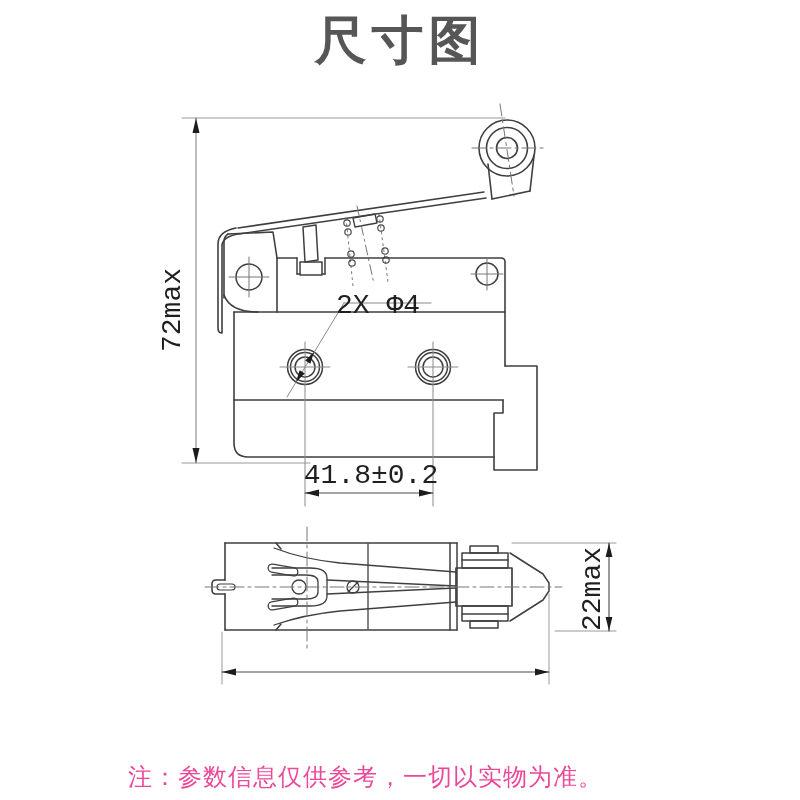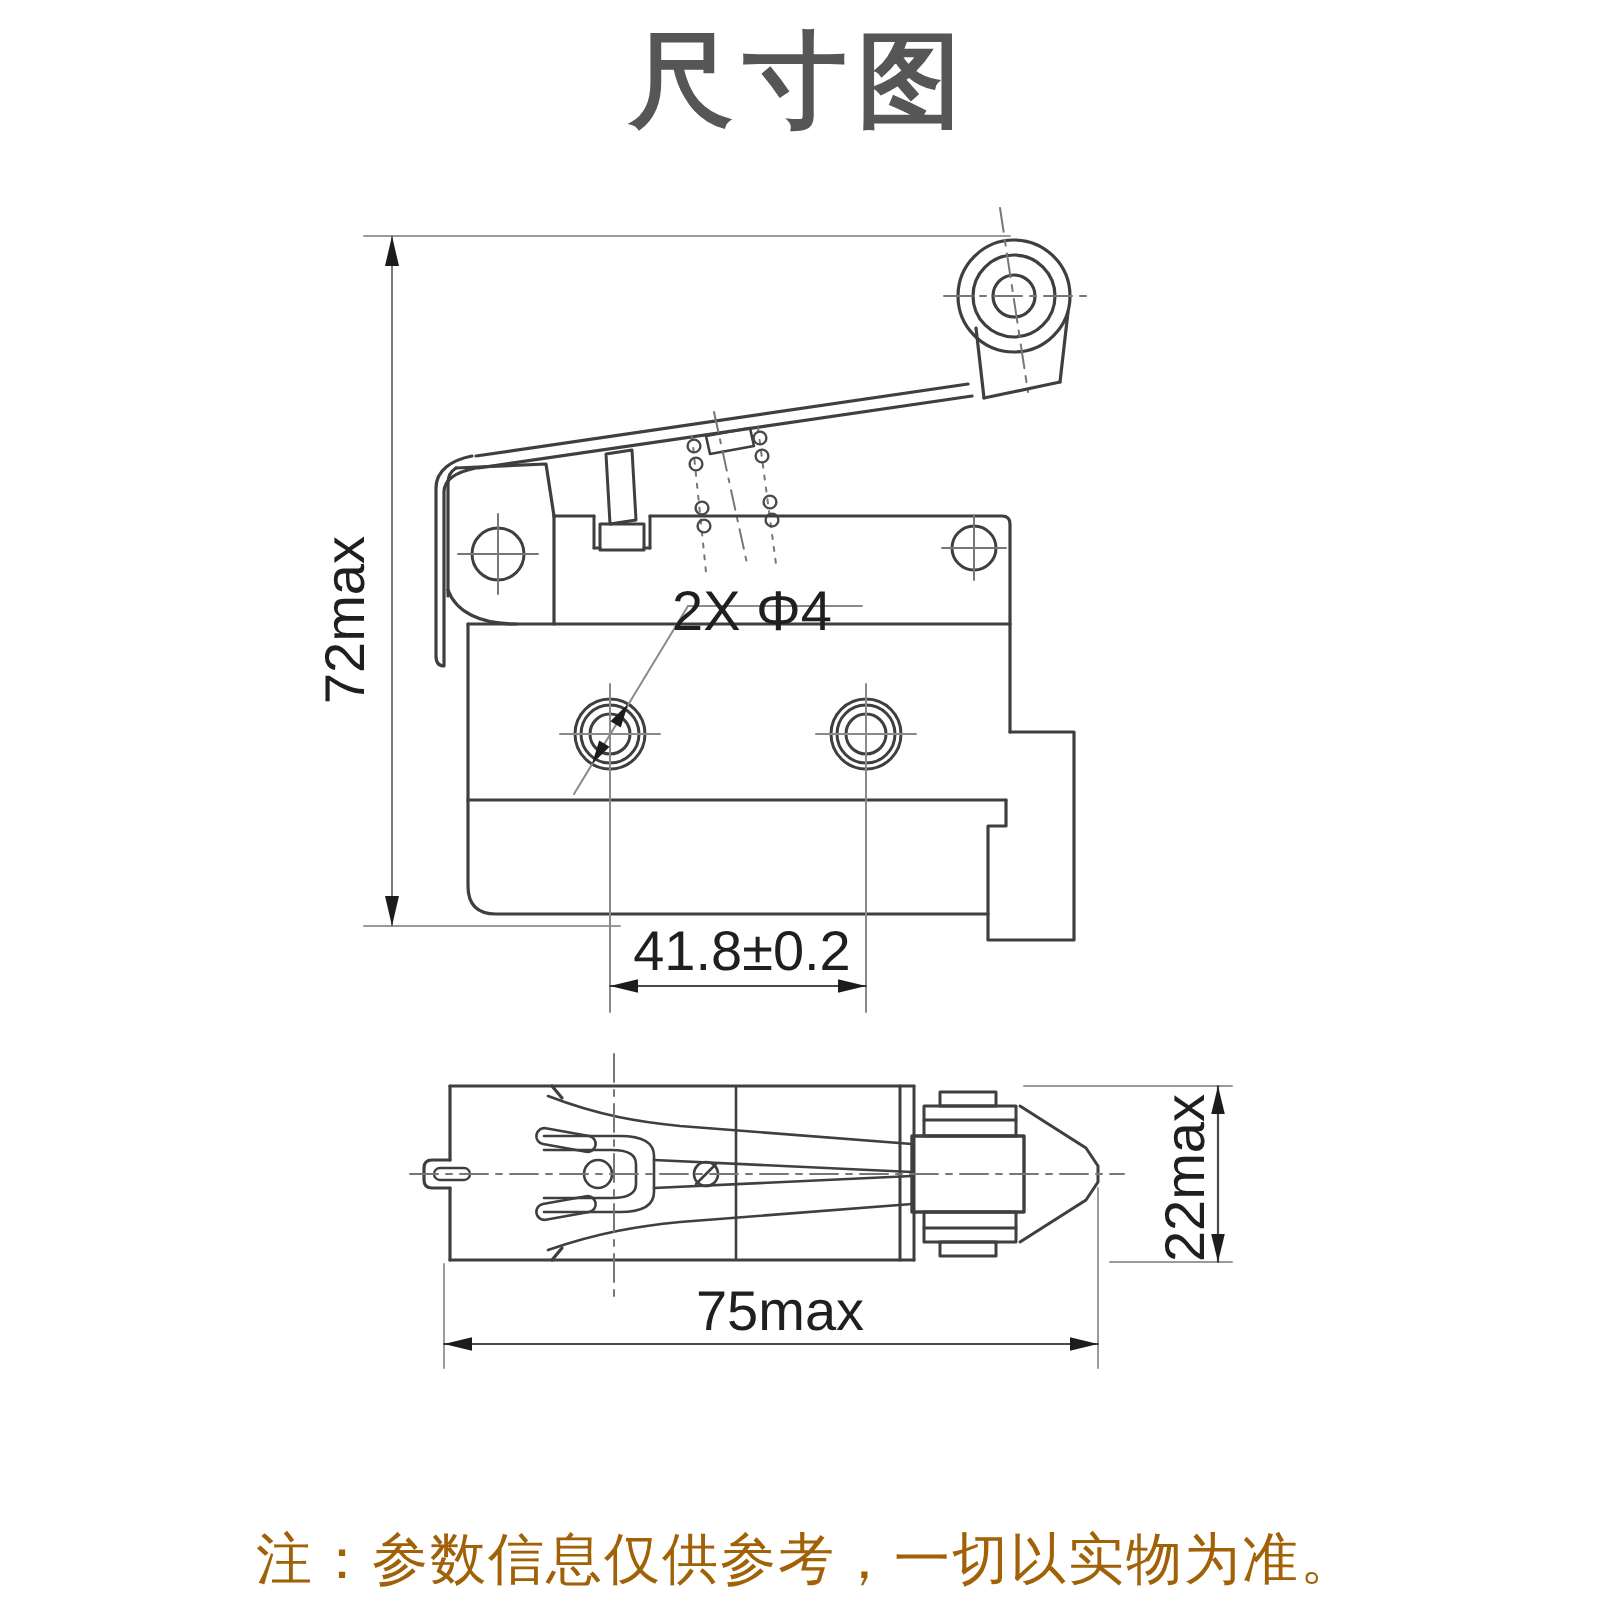--- a/index.html
+++ b/index.html
@@ -1,32 +1,32 @@
 <!DOCTYPE html>
 <html><head>
 <meta charset="utf-8">
 <style>
   html,body{margin:0;padding:0;background:#fff;}
   .stage{
     position:relative;width:800px;height:800px;background:#ffffff;
-    font-family:Liberation Sans, sans-serif;overflow:hidden;
+    font-family:Liberation Mono, monospace;overflow:hidden;
   }
   .page-title{
     position:absolute;top:6px;left:0;width:800px;text-align:center;
     font-size:52px;font-weight:700;color:#565656;letter-spacing:5px;
   }
   .dwg{position:absolute;top:0;left:0;}
   .dim{
     position:absolute;color:#1f1f1f;font-size:28px;font-weight:500;
     white-space:nowrap;line-height:30px;
   }
   .dim.center{text-align:center;}
   .rot{transform:rotate(-90deg);transform-origin:center center;}
   .note{
-    position:absolute;left:128px;top:761px;font-size:28px;color:#a16207;
+    position:absolute;left:128px;top:761px;font-size:24px;color:#ec4899;
     letter-spacing:1px;white-space:nowrap;
   }
 </style>
 </head>
 <body>
 
 <div class="stage">
 
   <div class="page-title">尺寸图</div>
 
@@ -200,19 +200,18 @@
       </g>
     </g>
   </svg>
 
   <div class="dim center rot" style="left:113px;top:295px;width:120px;height:30px;">72max</div>
 
   <div class="dim" style="left:336px;top:271px;margin-top:20px;">2X Φ4</div>
 
   <div class="dim center" style="left:301px;top:461px;width:140px;">41.8±0.2</div>
 
-  <div class="dim center" style="left:330px;top:641px;width:120px;">75max</div>
 
   <div class="dim center rot" style="left:537px;top:575px;width:110px;height:28px;">22max</div>
 
   <div class="note">注：参数信息仅供参考，一切以实物为准。</div>
 
 </div>
 
 </body></html>

